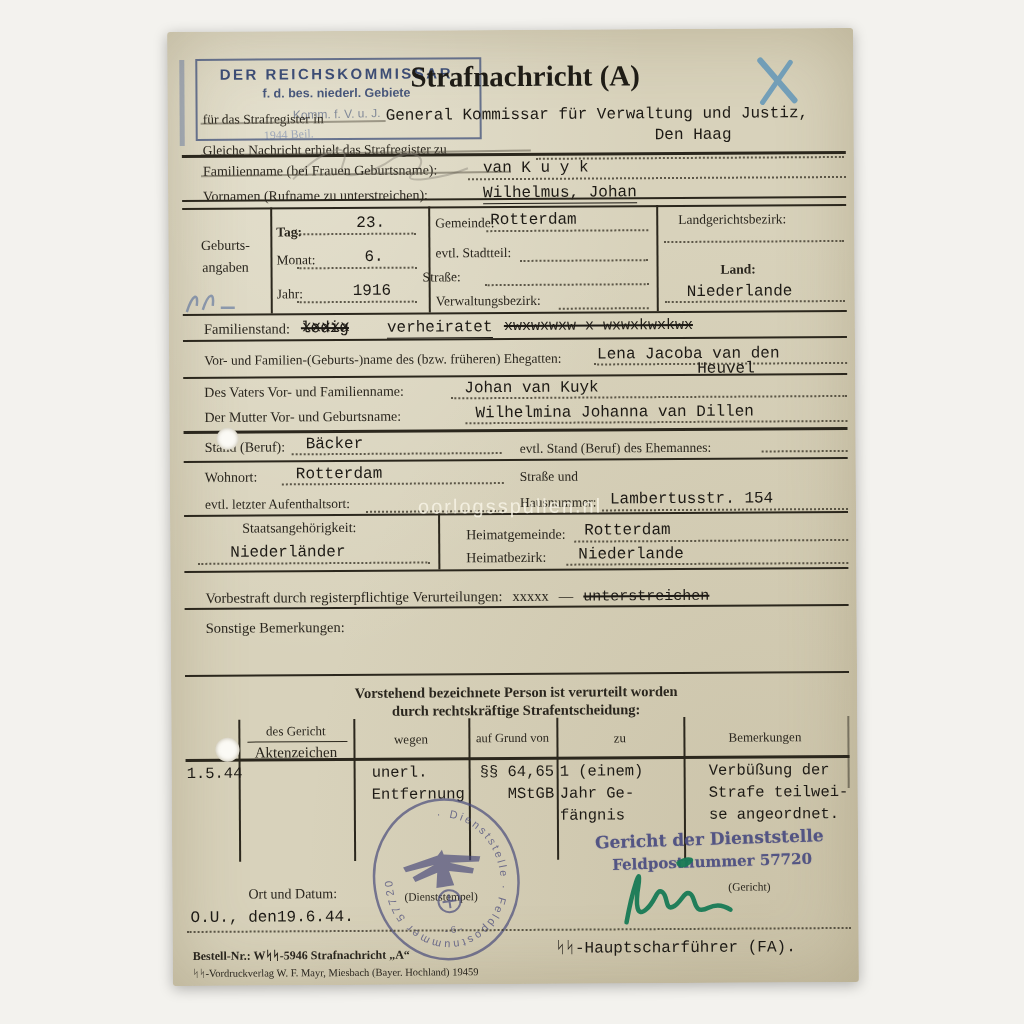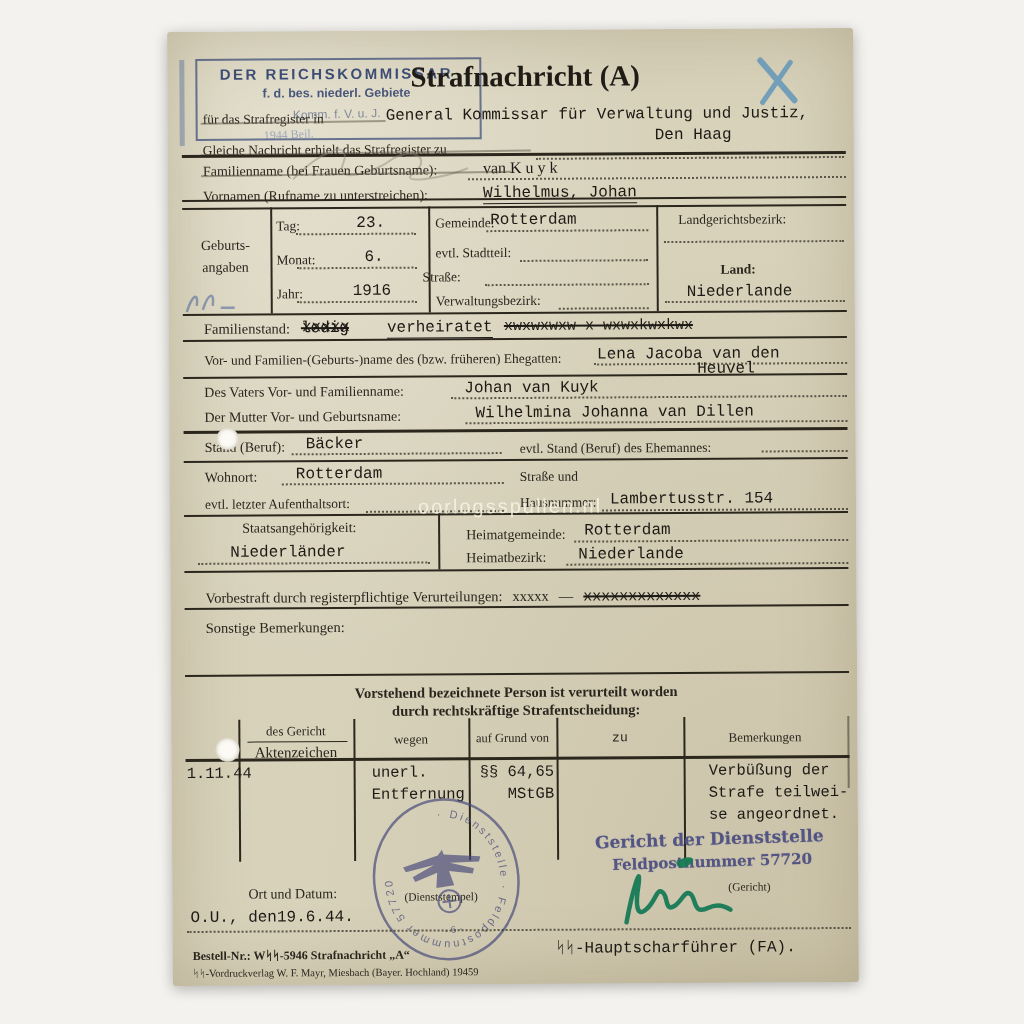--- a/index.html
+++ b/index.html
@@ -66,40 +66,40 @@
 
   <svg width="200" height="90" viewBox="0 0 200 90" style="position:absolute;left:115px;top:88px;opacity:.45;">
     <path d="M10 60 C40 30 70 20 60 45 C52 65 90 55 110 40 C130 28 150 40 130 55 C115 66 160 60 185 50" stroke="#8a857a" stroke-width="2" fill="none"></path>
   </svg>
 
   <svg width="60" height="34" viewBox="0 0 60 34" style="position:absolute;left:14px;top:254px;opacity:.5;">
     <path d="M4 26 C10 8 16 6 14 20 M20 24 C26 6 32 6 30 20 M38 22 h14" stroke="#3c5a96" stroke-width="2.5" fill="none"></path>
   </svg>
 
   <div class="lbl" style="left:35px;top:132px;">Familienname (bei Frauen Geburtsname):</div>
-  <div class="typed" style="left:315px;top:129px;font-family:Liberation Serif, serif;">van K u y k</div>
+  <div class="typed" style="left:315px;top:129px;">van K u y k</div>
   <div class="dot" style="left:300px;top:148px;width:378px;"></div>
   <div class="scratch" style="left:33px;top:142px;width:310px;"></div>
 
   <div class="lbl" style="left:35px;top:157px;">Vornamen (Rufname zu unterstreichen):</div>
   <div class="typed" style="left:315px;top:154px;">
     <span class="uline">Wilhelmus, Johan</span>
   </div>
   <div class="rule" style="left:14px;top:168px;width:664px;height:2px;"></div>
 
   <div class="rule" style="left:14px;top:176px;width:664px;height:2px;"></div>
   <div class="rule" style="left:14px;top:282px;width:664px;height:2.2px;"></div>
   <div class="vline" style="left:102px;top:176px;height:106px;"></div>
   <div class="vline" style="left:260px;top:176px;height:106px;"></div>
   <div class="vline" style="left:488px;top:176px;height:106px;"></div>
 
   <div class="lbl ctr" style="left:14px;top:206px;width:86px;">Geburts-</div>
   <div class="lbl ctr" style="left:14px;top:228px;width:86px;">angaben</div>
 
-  <div class="lbl sm" style="left:108px;top:187px;">Tag:</div>
+  <div class="lbl sm" style="left:108px;top:193px;font-weight:bold;">Tag:</div>
   <div class="typed" style="left:188px;top:183px;">23.</div>
   <div class="dot" style="left:128px;top:202px;width:120px;"></div>
 
   <div class="lbl sm" style="left:108px;top:221px;">Monat:</div>
   <div class="typed" style="left:196px;top:217px;">6.</div>
   <div class="dot" style="left:128px;top:236px;width:120px;"></div>
 
   <div class="lbl sm" style="left:108px;top:255px;">Jahr:</div>
   <div class="typed" style="left:184px;top:251px;">1916</div>
   <div class="dot" style="left:128px;top:270px;width:120px;"></div>
@@ -179,21 +179,21 @@
   <div class="dot" style="left:404px;top:511px;width:274px;"></div>
   <div class="lbl" style="left:296px;top:520px;">Heimatbezirk:</div>
   <div class="typed" style="left:408px;top:516px;">Niederlande</div>
   <div class="dot" style="left:396px;top:534px;width:282px;"></div>
   <div class="rule" style="left:14px;top:539px;width:664px;height:2.2px;"></div>
 
   <div style="position:absolute;left:35px;top:558px;display:flex;gap:10px;align-items:baseline;">
     <span class="bold" style="font-size:14.5px;font-weight:normal;color:#2a261e;">Vorbestraft durch registerpflichtige Verurteilungen:</span>
     <span style="font-size:14.5px;color:#2a261e;">xxxxx</span>
     <span style="font-size:14.5px;color:#2a261e;">—</span>
-    <span class="xstruck" style="font-family:'Liberation Mono',monospace;font-size:15px;color:#1d1a15;">xxxxxxxxxxxxx</span>
+    <span class="xstruck" style="font-family:'Liberation Mono',monospace;font-size:15px;color:#1d1a15;">unterstreichen</span>
   </div>
   <div class="rule" style="left:14px;top:576px;width:664px;height:1.5px;"></div>
 
   <div class="lbl" style="left:35px;top:588px;font-size:14.5px;">Sonstige Bemerkungen:</div>
   <div class="rule" style="left:14px;top:643px;width:664px;height:1.5px;"></div>
 
   <div class="lbl ctr bold" style="left:110px;top:654px;width:470px;font-size:14.5px;white-space:normal;">Vorstehend bezeichnete Person ist verurteilt worden</div>
   <div class="lbl ctr bold" style="left:110px;top:672px;width:470px;font-size:14.5px;white-space:normal;">durch rechtskräftige Strafentscheidung:</div>
 
   <div class="vline" style="left:67px;top:688px;height:142px;"></div>
@@ -201,29 +201,32 @@
   <div class="vline" style="left:297px;top:688px;height:142px;"></div>
   <div class="vline" style="left:385px;top:688px;height:142px;"></div>
   <div class="vline" style="left:512px;top:688px;height:142px;"></div>
   <div class="vline" style="left:676px;top:688px;height:72px;opacity:.5;"></div>
 
   <div class="lbl ctr sm" style="left:67px;top:692px;width:115px;font-size:13px;">des Gericht</div>
   <div style="position:absolute;left:76px;top:710px;width:100px;height:1.2px;background:#2b271d;"></div>
   <div class="lbl ctr sm" style="left:67px;top:713px;width:115px;font-size:15px;">Aktenzeichen</div>
   <div class="lbl ctr" style="left:182px;top:701px;width:115px;font-size:13px;">wegen</div>
   <div class="lbl ctr" style="left:294px;top:701px;width:94px;font-size:12.5px;">auf Grund von</div>
-  <div class="lbl ctr" style="left:385px;top:701px;width:127px;font-size:13px;font-family:Liberation Mono, monospace;">zu</div>
+  <div class="lbl ctr" style="left:385px;top:701px;width:127px;font-size:13px;">zu</div>
   <div class="lbl ctr" style="left:512px;top:701px;width:163px;font-size:13px;">Bemerkungen</div>
   <div class="rule" style="left:14px;top:727px;width:664px;height:2.5px;"></div>
 
-  <div class="typed pre" style="left:15px;top:731px;">1.11.44</div>
+  <div class="typed pre" style="left:15px;top:731px;">1.5.44</div>
   <div class="typed pre" style="left:200px;top:731px;">unerl.
 Entfernung</div>
   <div class="typed pre" style="left:308px;top:731px;">§§ 64,65
    MStGB</div>
+  <div class="typed pre" style="left:388px;top:731px;">1 (einem)
+Jahr Ge-
+fängnis</div>
   <div class="typed pre" style="left:521px;top:731px;margin-left:16px;">Verbüßung der
 Strafe teilwei-
 se angeordnet.</div>
 
   <div class="lbl" style="left:232px;top:860px;font-size:11.5px;">(Dienststempel)</div>
 
   <svg width="154" height="172" viewBox="0 0 154 172" style="position:absolute;left:197px;top:763px;opacity:.85;transform:rotate(-8deg);">
     <ellipse cx="77" cy="86" rx="72" ry="80" fill="none" stroke="rgba(70,72,122,.8)" stroke-width="2.5"></ellipse>
     <defs>
       <path id="ringPath" d="M 77 24 a 54 62 0 1 1 -0.01 0"></path>

